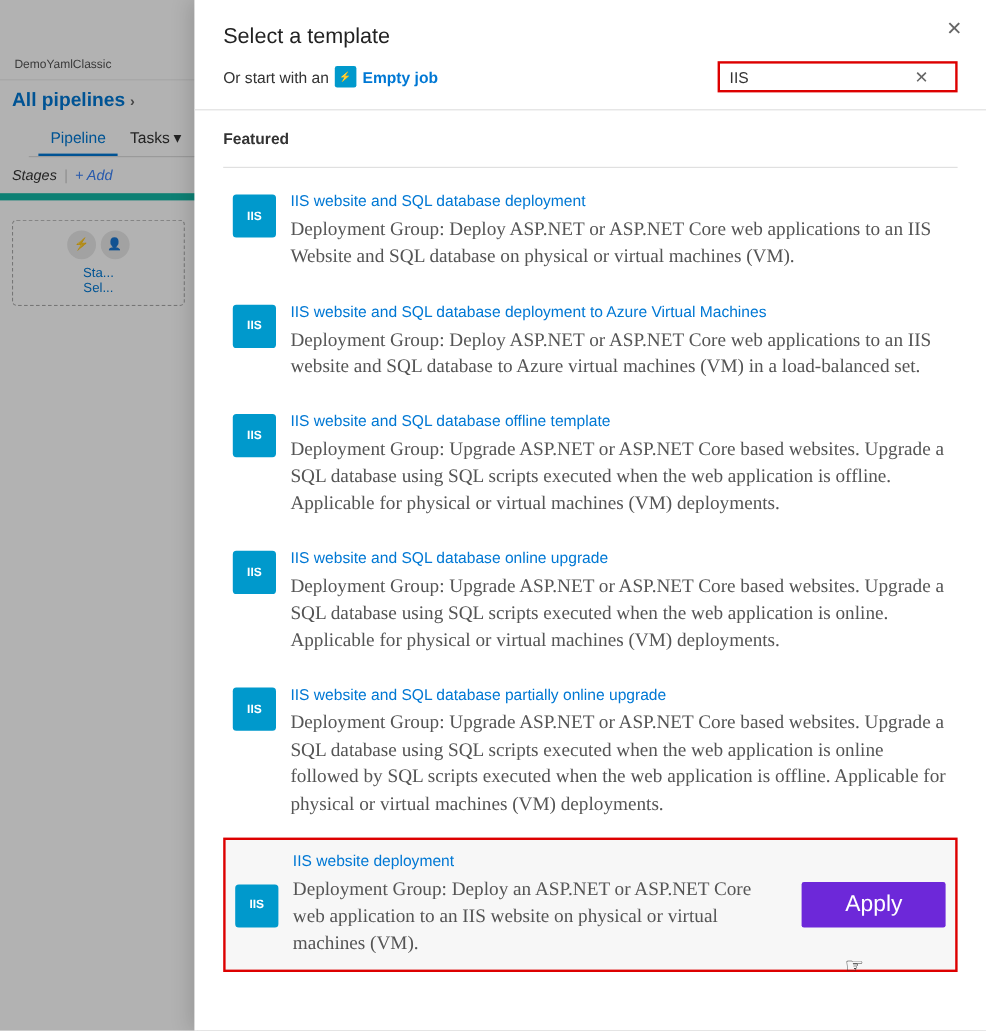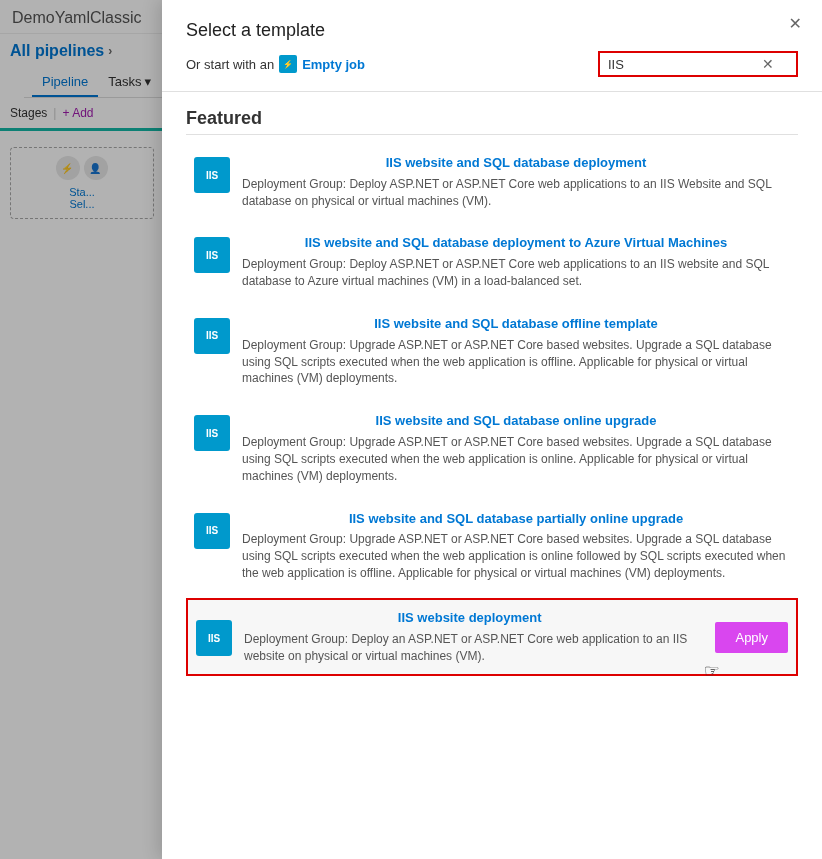--- a/index.html
+++ b/index.html
@@ -17,24 +17,25 @@
     .sidebar {
       position: absolute;
       top: 0; left: 0;
       width: 165px;
       height: 859px;
       background: #fff;
       border-right: 1px solid #e0e0e0;
       z-index: 1;
     }
     .sidebar-title {
-      font-size: 16px;
+      font-size: 10px;
       color: #555;
       padding: 9px 12px 6px 12px;
       border-bottom: 1px solid #eee;
+      margin-top: 40px;
     }
     .sidebar-breadcrumb {
       display: flex;
       align-items: center;
       padding: 8px 10px;
       font-size: 16px;
       font-weight: 600;
       color: #0078d4;
     }
     .breadcrumb-arrow {
@@ -65,25 +66,26 @@
       align-items: center;
       gap: 3px;
       text-align: center;
     }
     .stages-bar {
       display: flex;
       align-items: flex-end;
       padding: 8px 10px;
       font-size: 12px;
       color: #333;
-      border-bottom: 3px solid #14b8a6;
+      border-bottom: 6px solid #14b8a6;
       gap: 6px;
+      font-style: italic;
     }
     .add-btn {
-      color: #a21caf;
+      color: #3b82f6;
       cursor: pointer;
       font-size: 12px;
     }
     .stage-card {
       margin: 16px 10px;
       border: 1px dashed #aaa;
       border-radius: 4px;
       padding: 8px;
       display: flex;
       flex-direction: column;
@@ -208,25 +210,25 @@
     }
 
     
     .modal-body {
       flex: 1;
       overflow-y: auto;
       padding: 16px 24px;
     }
 
     .section-label {
-      font-size: 18px;
+      font-size: 13px;
       font-weight: 600;
       color: #333;
       margin-bottom: 10px;
-      padding-bottom: 5px;
+      padding-bottom: 16px;
       border-bottom: 1px solid #e0e0e0;
     }
 
     .template-item {
       display: flex;
       align-items: flex-start;
       gap: 12px;
       padding: 10px 8px;
       border-radius: 2px;
       margin-bottom: 6px;
@@ -243,38 +245,38 @@
       font-weight: 700;
       flex-shrink: 0;
       margin-top: 2px;
     }
 
     .template-content {
       flex: 1;
     }
     .template-name {
       font-size: 13px;
-      font-weight: 700;
+      font-weight: 400;
       color: #0078d4;
       margin-bottom: 4px;
       line-height: 1.3;
-      text-align: center;
     }
     .template-desc {
-      font-size: 12px;
+      font-size: 16px;
       color: #555;
       line-height: 1.4;
+      font-family: Liberation Serif, serif;
     }
 
     .apply-btn {
-      background: #d946ef;
+      background: #6d28d9;
       color: #fff;
       border: none;
-      padding: 8px 20px;
-      font-size: 13px;
+      padding: 8px 36px;
+      font-size: 19px;
       cursor: pointer;
       border-radius: 2px;
       flex-shrink: 0;
       align-self: center;
       margin-left: 8px;
     }
 
     
     .template-item-selected-row {
       display: flex;

